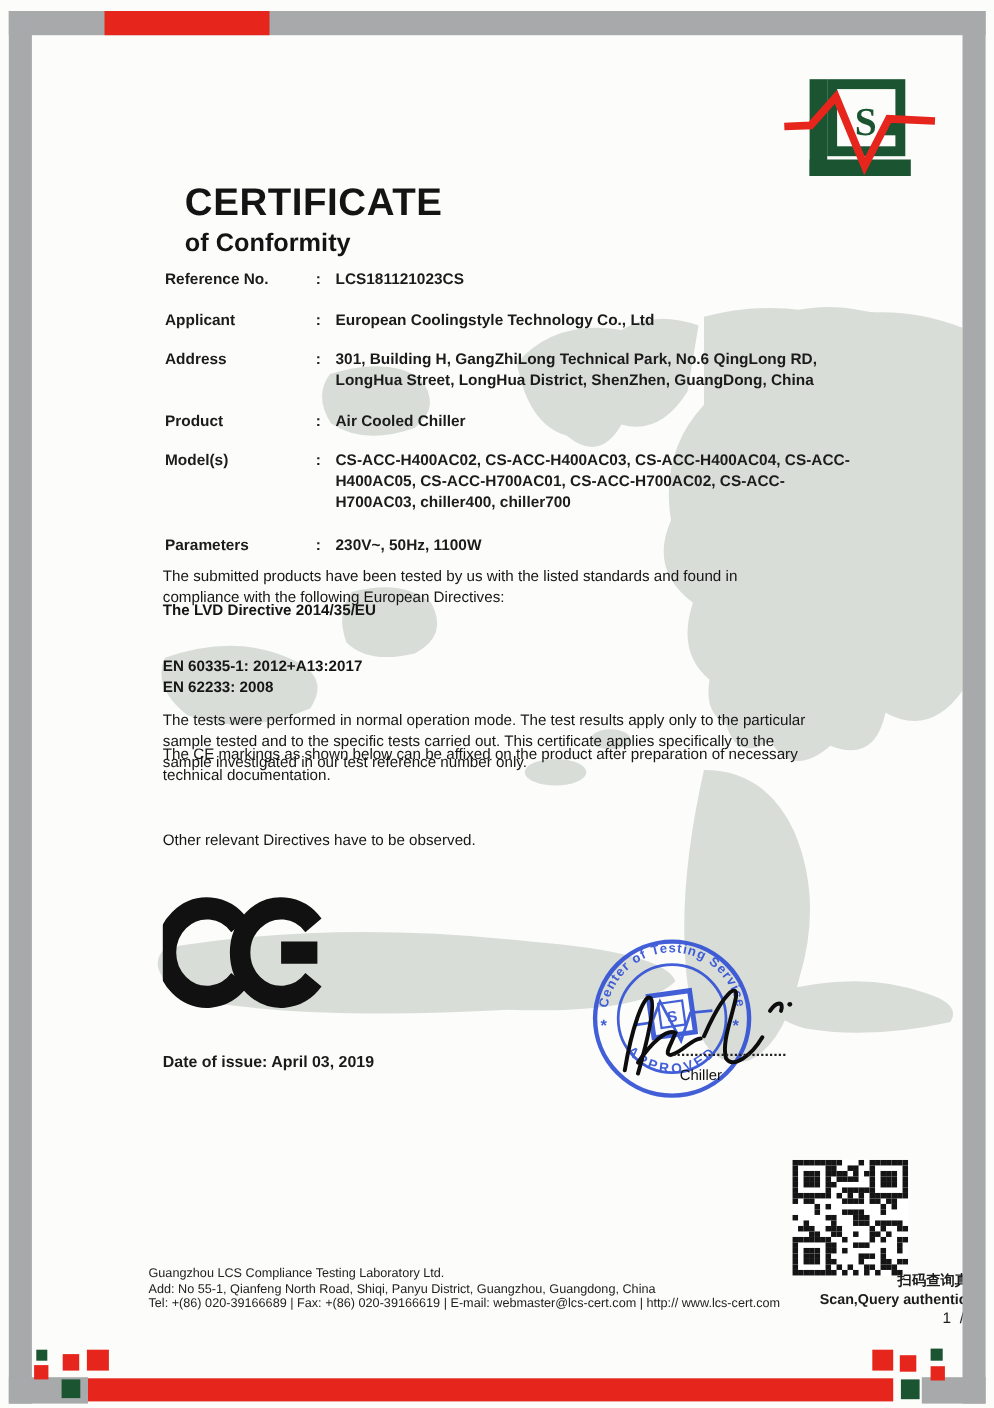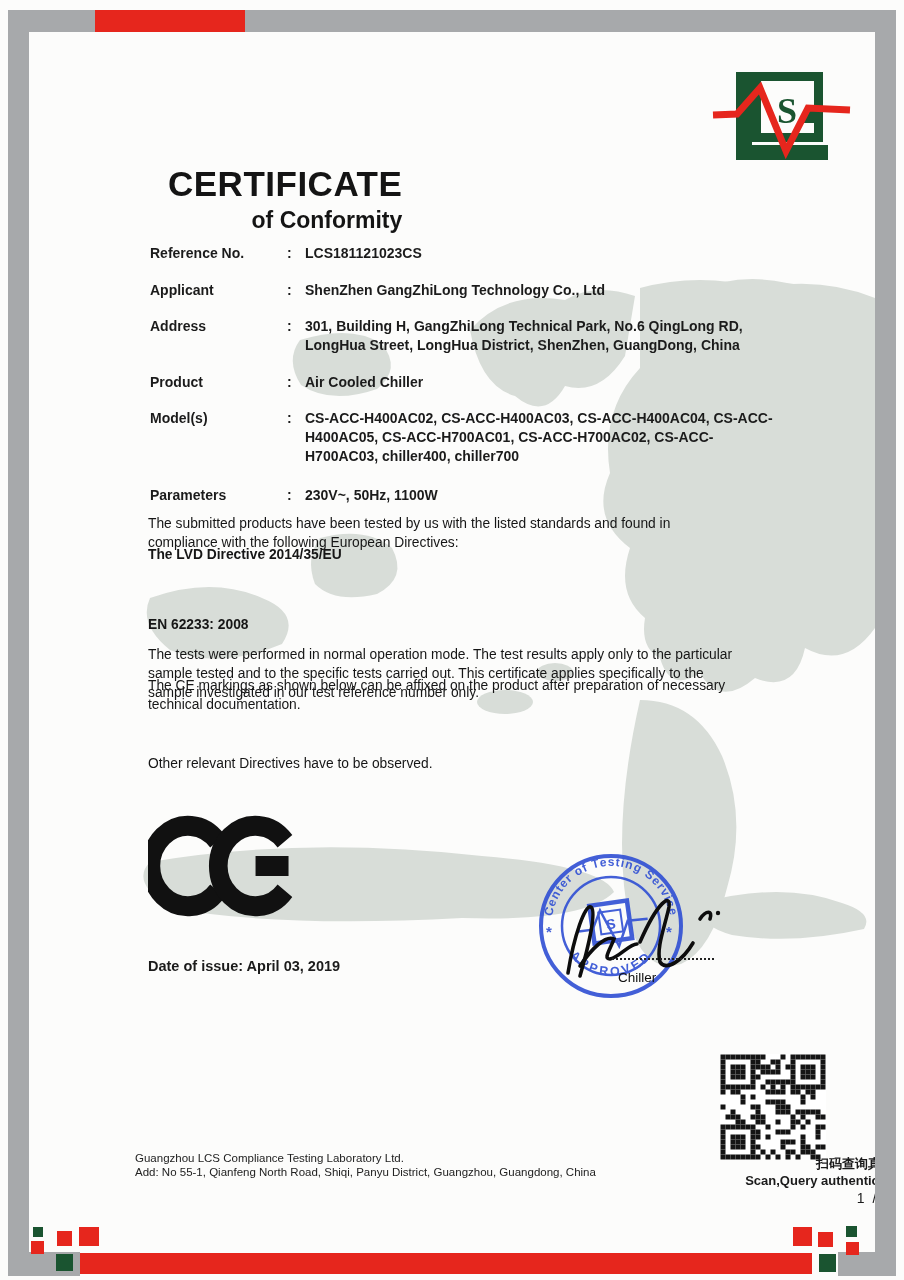--- a/index.html
+++ b/index.html
@@ -4,21 +4,21 @@
 <style>
   html,body{margin:0;padding:0;background:#e9e9e9;}
   .page{position:relative;width:904px;height:1280px;background:#fcfcfb;overflow:hidden;
         font-family:"Liberation Sans",sans-serif;color:#1b1b1b;}
   .abs{position:absolute;}
   
   .bar{position:absolute;background:#a7a9ab;}
   .sq{position:absolute;}
   
   .title-main{font-size:35px;font-weight:bold;letter-spacing:.5px;color:#141414;}
-  .title-sub{font-size:23px;font-weight:bold;margin-top:3px;color:#141414;text-align:right;}
+  .title-sub{font-size:23px;font-weight:bold;margin-top:3px;color:#141414;}
   .field-row{position:absolute;left:150px;width:630px;display:flex;align-items:flex-start;}
   .flabel{width:137px;font-size:14px;font-weight:bold;line-height:19px;flex:none;}
   .fcolon{width:18px;font-size:14px;font-weight:bold;line-height:19px;flex:none;}
   .fvalue{flex:1;font-size:14px;font-weight:bold;line-height:19px;}
   .para{position:absolute;left:148px;width:588px;font-size:13.8px;line-height:19px;color:#161616;}
   .bold{font-weight:bold;}
   .date-line{position:absolute;left:148px;font-size:14.5px;font-weight:bold;}
   .manager{position:absolute;font-size:13.5px;color:#111;}
   .dotline{position:absolute;border-bottom:2px dotted #222;}
   .footer{position:absolute;left:135px;top:1152px;font-size:11.5px;line-height:13.6px;color:#222;}
@@ -84,21 +84,21 @@
   </div>
 
   <div class="field-row z2" style="top:244px">
     <span class="flabel">Reference No.</span>
       <span class="fcolon">:</span>
       <span class="fvalue">LCS181121023CS</span>
   </div>
   <div class="field-row z2" style="top:281px">
     <span class="flabel">Applicant</span>
       <span class="fcolon">:</span>
-      <span class="fvalue">ShenZhen GangZhiLong Technology Co., Ltd</span>
+      <span class="fvalue">European Coolingstyle Technology Co., Ltd</span>
   </div>
   <div class="field-row z2" style="top:317px">
     <span class="flabel">Address</span>
       <span class="fcolon">:</span>
       <span class="fvalue">301, Building H, GangZhiLong Technical Park, No.6 QingLong RD, LongHua Street, LongHua District, ShenZhen, GuangDong, China</span>
   </div>
   <div class="field-row z2" style="top:373px">
     <span class="flabel">Product</span>
       <span class="fcolon">:</span>
       <span class="fvalue">Air Cooled Chiller</span>
@@ -109,20 +109,21 @@
       <span class="fvalue">CS-ACC-H400AC02, CS-ACC-H400AC03, CS-ACC-H400AC04, CS-ACC-H400AC05, CS-ACC-H700AC01, CS-ACC-H700AC02, CS-ACC-H700AC03, chiller400, chiller700</span>
   </div>
   <div class="field-row z2" style="top:486px">
     <span class="flabel">Parameters</span>
       <span class="fcolon">:</span>
       <span class="fvalue">230V~, 50Hz, 1100W</span>
   </div>
 
   <div class="para z2" style="top:514px">The submitted products have been tested by us with the listed standards and found in compliance with the following European Directives:</div>
   <div class="para bold z2" style="top:545px">The LVD Directive 2014/35/EU</div>
+  <div class="para bold z2" style="top:596px">EN 60335-1: 2012+A13:2017</div>
   <div class="para bold z2" style="top:615px">EN 62233: 2008</div>
   <div class="para z2" style="top:645px">The tests were performed in normal operation mode. The test results apply only to the particular sample tested and to the specific tests carried out. This certificate applies specifically to the sample investigated in our test reference number only.</div>
   <div class="para z2" style="top:676px">The CE markings as shown below can be affixed on the product after preparation of necessary technical documentation.</div>
   <div class="para z2" style="top:754px">Other relevant Directives have to be observed.</div>
 
   <svg class="abs z2" style="left:148px;top:815px" width="152" height="102" viewBox="0 0 212 132" preserveAspectRatio="none">
     <g stroke="#111" stroke-width="26" fill="none">
       <path d="M97,34 A52,52 0 1 0 97,98"></path>
       <path d="M191,34 A52,52 0 1 0 191,98"></path>
       <path d="M150,66 L196,66"></path>
@@ -382,20 +383,21 @@
       <rect x="55.5" y="100.5" width="5" height="5" fill="#141414"></rect>
       <rect x="65.5" y="100.5" width="5" height="5" fill="#141414"></rect>
       <rect x="75.5" y="100.5" width="5" height="5" fill="#141414"></rect>
       <rect x="90.5" y="100.5" width="5" height="5" fill="#141414"></rect>
       <rect x="95.5" y="100.5" width="5" height="5" fill="#141414"></rect>
     </svg>
 
   <div class="footer z2">
     <div>Guangzhou LCS Compliance Testing Laboratory Ltd.</div>
     <div>Add: No 55-1, Qianfeng North Road, Shiqi, Panyu District, Guangzhou, Guangdong, China</div>
+    <div>Tel: +(86) 020-39166689  |  Fax: +(86) 020-39166619  |  E-mail: webmaster@lcs-cert.com  |  http:// www.lcs-cert.com</div>
   </div>
   <div class="qrblock z2">
     <div class="qr-cn">扫码查询真伪</div>
     <div class="qr-en">Scan,Query authenticity</div>
     <div class="qr-page">1 / 1</div>
   </div>
 
 </div>
 
 </body></html>

